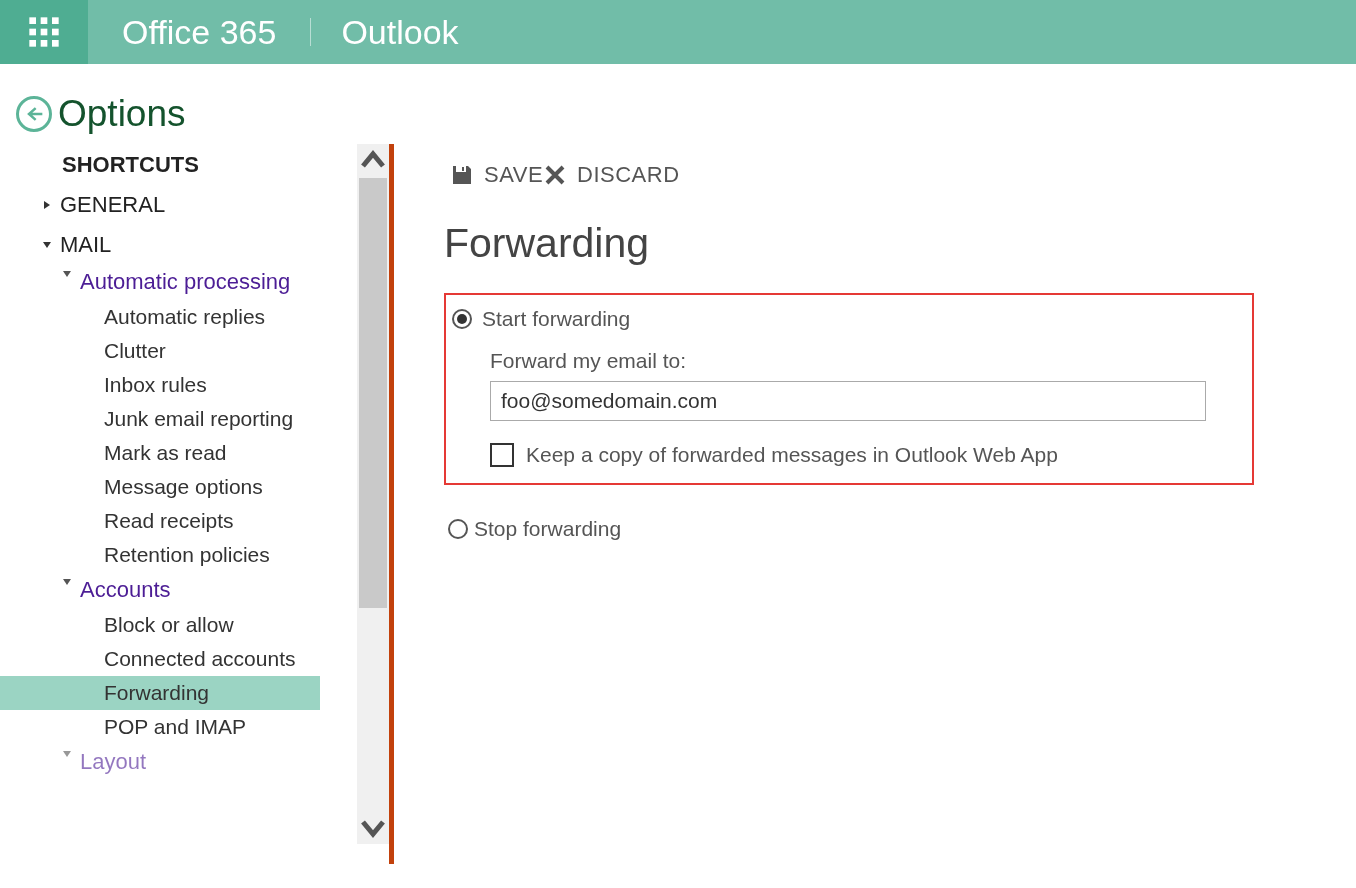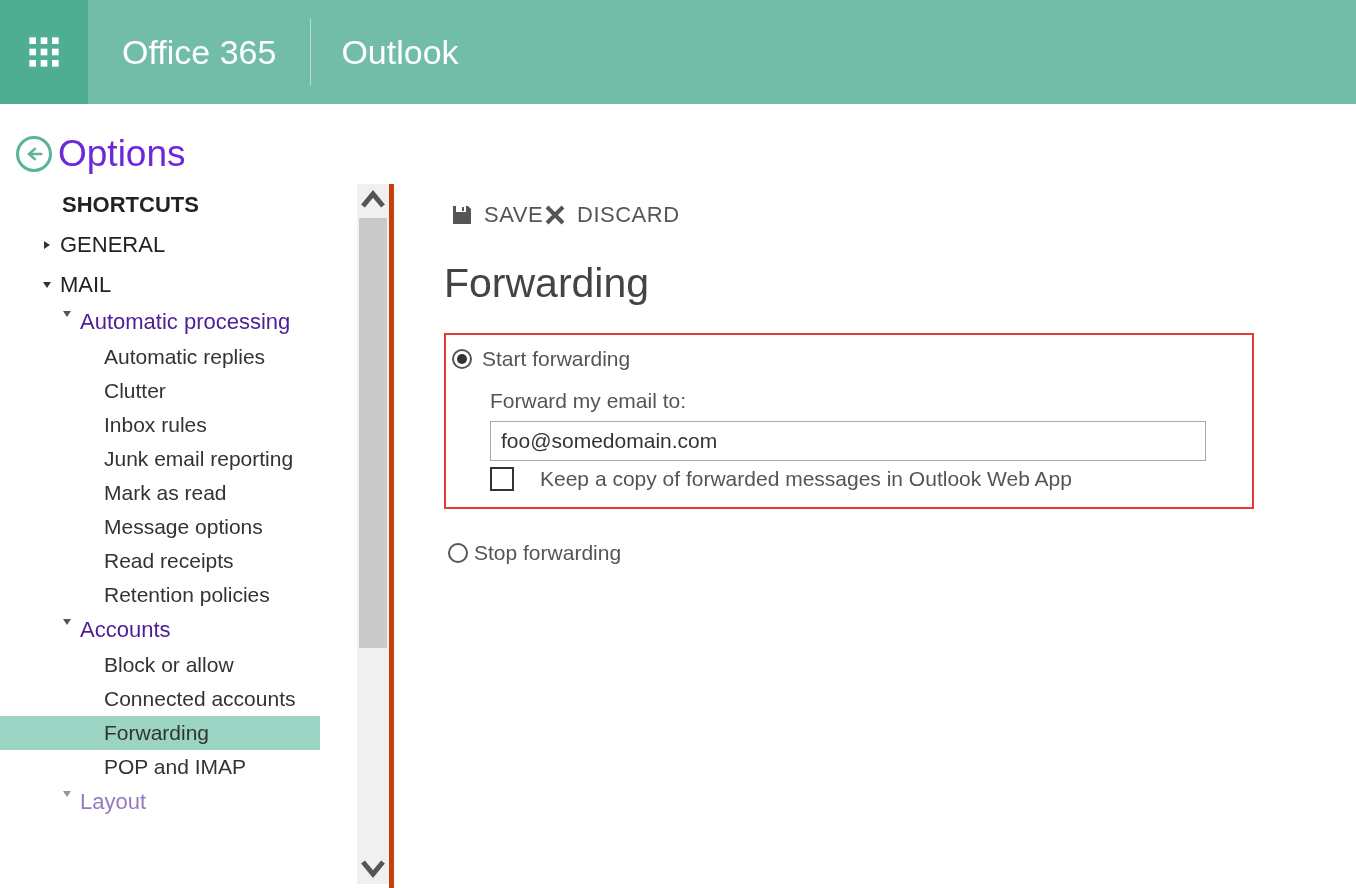--- a/index.html
+++ b/index.html
@@ -1,30 +1,30 @@
 <!DOCTYPE html>
 <html><head>
 <meta charset="utf-8">
 <style>
   * { margin: 0; padding: 0; box-sizing: border-box; }
   body { font-family: "Segoe UI Light", "Segoe UI", Arial, sans-serif; font-size: 16px; color: #333; background: #fff; width: 1356px; height: 888px; overflow: hidden; }
 
   
-  .header { height: 104px; background: #71bda8; display: flex; align-items: stretch; color: #fff; }
+  .header { height: 64px; background: #71bda8; display: flex; align-items: stretch; color: #fff; }
   .app-launcher { width: 88px; background: #4fad92; display: flex; align-items: center; justify-content: center; cursor: pointer; }
   .app-launcher svg { width: 32px; height: 32px; }
   .header-title { display: flex; align-items: center; padding: 0 34px; font-size: 34px; font-weight: 300; }
   .header-divider { width: 1px; background: rgba(255,255,255,0.5); margin: 18px 0; }
   .header-app { display: flex; align-items: center; padding: 0 30px; font-size: 34px; font-weight: 300; }
 
   
   .options-header { display: flex; align-items: center; padding: 20px 0 0 16px; height: 80px; }
   .back-btn { width: 36px; height: 36px; border: 3px solid #5cb498; border-radius: 50%; display: flex; align-items: center; justify-content: center; cursor: pointer; color: #5cb498; }
   .back-btn svg { width: 20px; height: 20px; }
-  .options-title { color: #6d28d9; font-size: 37px; font-weight: 300; margin-left: 6px; }
+  .options-title { color: #14532d; font-size: 37px; font-weight: 300; margin-left: 6px; }
 
   
   .main { display: flex; height: 720px; }
 
   
   .sidebar-wrap { position: relative; width: 394px; border-right: 5px solid #c2410c; }
   .sidebar { width: 320px; height: 700px; overflow-y: hidden; }
   .scrolltrack { position: absolute; right: 0; top: 0; width: 32px; height: 700px; background: #f0f0f0; }
   .scroll-up, .scroll-down { position: absolute; left: 0; width: 32px; height: 32px; display: flex; align-items: center; justify-content: center; color: #666; cursor: pointer; }
   .scroll-up { top: 0; }
@@ -52,21 +52,21 @@
   .highlight-box { border: 2px solid #e53935; padding: 12px 18px 16px 4px; width: 810px; }
 
   .radio-row { display: flex; align-items: center; gap: 10px; font-size: 21px; color: #555; margin-bottom: 18px; margin-left: 2px; }
   .radio { width: 20px; height: 20px; border: 2px solid #555; border-radius: 50%; display: flex; align-items: center; justify-content: center; cursor: pointer; flex-shrink: 0; }
   .radio.checked::after { content: ""; width: 10px; height: 10px; background: #333; border-radius: 50%; }
 
   .field-block { margin-left: 40px; }
   .field-label { font-size: 21px; color: #555; margin-bottom: 8px; }
   .field-input { width: 716px; height: 40px; border: 1px solid #aaa; font-size: 21px; padding: 0 10px; color: #333; font-family: inherit; font-weight: 300; }
 
-  .checkbox-row { display: flex; align-items: center; gap: 26px; margin-top: 6px; margin-left: 40px; }
+  .checkbox-row { display: flex; align-items: center; gap: 12px; margin-top: 22px; margin-left: 40px; }
   .checkbox { width: 24px; height: 24px; border: 2px solid #333; cursor: pointer; flex-shrink: 0; }
   .checkbox-label { font-size: 21px; color: #555; }
 
   .stop-row { display: flex; align-items: center; gap: 6px; font-size: 21px; color: #555; margin-top: 32px; margin-left: 4px; text-align: center; }
 </style>
 </head>
 <body>
 
 <div class="header">
   <div class="app-launcher">

